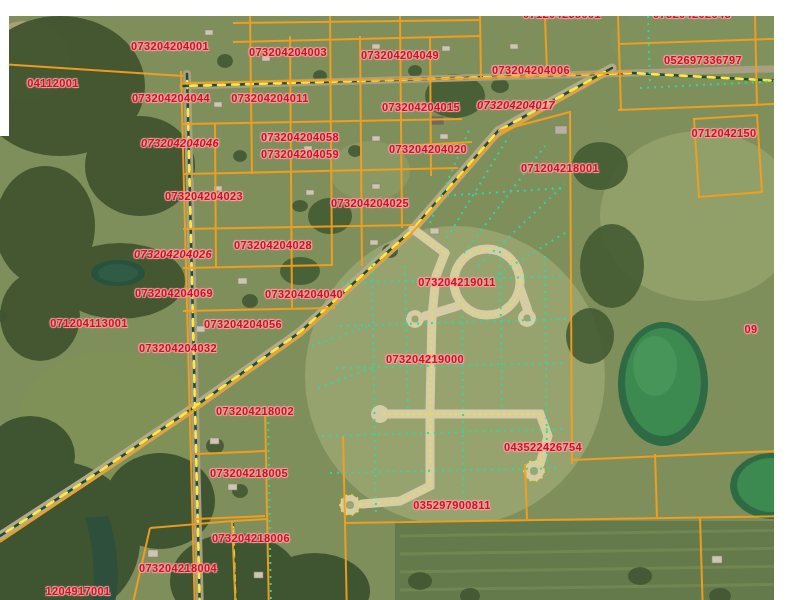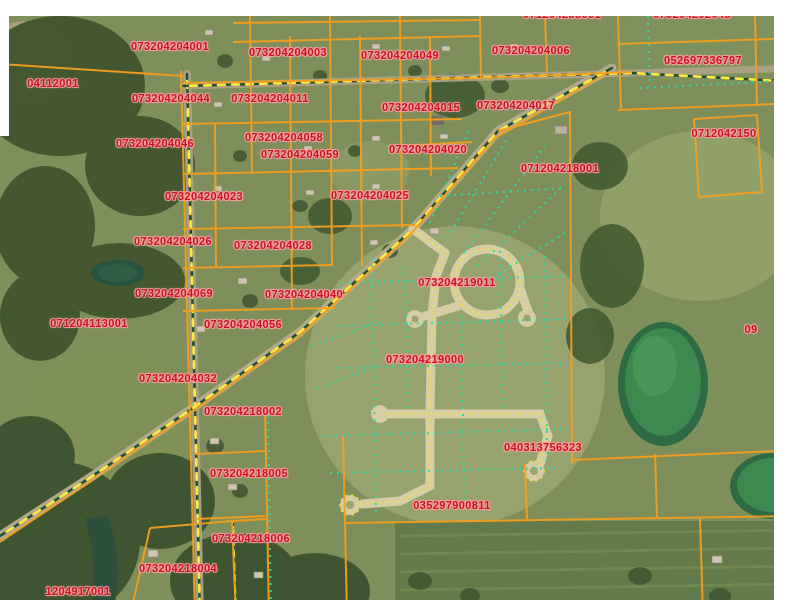--- a/index.html
+++ b/index.html
@@ -257,47 +257,47 @@
     <path d="M232,505 L268,503"></path>
   </g>
 </svg>
 
 <div id="labels">
       <div class="plabel" style="left: 562px; top: -2px;">071204235001</div>
       <div class="plabel" style="left: 692px; top: -2px;">073204202045</div>
       <div class="plabel" style="left: 170px; top: 30px;">073204204001</div>
       <div class="plabel" style="left: 288px; top: 36px;">073204204003</div>
       <div class="plabel" style="left: 400px; top: 39px;">073204204049</div>
-      <div class="plabel" style="left: 531px; top: 34px;">073204204006</div>
+      <div class="plabel" style="left: 531px; top: 54px;">073204204006</div>
       <div class="plabel" style="left: 703px; top: 44px;">052697336797</div>
       <div class="plabel" style="left: 53px; top: 67px;">04112001</div>
       <div class="plabel" style="left: 171px; top: 82px;">073204204044</div>
       <div class="plabel" style="left: 270px; top: 82px; text-align: right;">073204204011</div>
       <div class="plabel" style="left: 421px; top: 91px;">073204204015</div>
-      <div class="plabel" style="left: 516px; top: 89px;">073204204017</div>
+      <div class="plabel" style="left: 516px; top: 89px; font-style: italic;">073204204017</div>
       <div class="plabel" style="left: 724px; top: 117px;">0712042150</div>
-      <div class="plabel" style="left: 284px; top: 121px;">073204204058</div>
-      <div class="plabel" style="left: 155px; top: 127px;">073204204046</div>
+      <div class="plabel" style="left: 300px; top: 121px;">073204204058</div>
+      <div class="plabel" style="left: 180px; top: 127px; font-style: italic;">073204204046</div>
       <div class="plabel" style="left: 428px; top: 133px;">073204204020</div>
       <div class="plabel" style="left: 300px; top: 138px;">073204204059</div>
       <div class="plabel" style="left: 560px; top: 152px;">071204218001</div>
       <div class="plabel" style="left: 204px; top: 180px;">073204204023</div>
-      <div class="plabel" style="left: 370px; top: 179px;">073204204025</div>
-      <div class="plabel" style="left: 173px; top: 225px;">073204204026</div>
+      <div class="plabel" style="left: 370px; top: 187px;">073204204025</div>
+      <div class="plabel" style="left: 173px; top: 238px; font-style: italic;">073204204026</div>
       <div class="plabel" style="left: 273px; top: 229px;">073204204028</div>
       <div class="plabel" style="left: 457px; top: 266px;">073204219011</div>
       <div class="plabel" style="left: 174px; top: 277px;">073204204069</div>
       <div class="plabel" style="left: 304px; top: 278px;">073204204040</div>
       <div class="plabel" style="left: 89px; top: 307px;">071204113001</div>
       <div class="plabel" style="left: 243px; top: 308px;">073204204056</div>
       <div class="plabel" style="left: 751px; top: 313px;">09</div>
-      <div class="plabel" style="left: 178px; top: 362px;">073204204032</div>
+      <div class="plabel" style="left: 178px; top: 332px;">073204204032</div>
       <div class="plabel" style="left: 425px; top: 343px;">073204219000</div>
-      <div class="plabel" style="left: 243px; top: 395px;">073204218002</div>
-      <div class="plabel" style="left: 543px; top: 431px;">040313756323</div>
+      <div class="plabel" style="left: 243px; top: 395px; padding-left: 24px;">073204218002</div>
+      <div class="plabel" style="left: 543px; top: 431px;">043522426754</div>
       <div class="plabel" style="left: 249px; top: 457px;">073204218005</div>
       <div class="plabel" style="left: 452px; top: 489px;">035297900811</div>
       <div class="plabel" style="left: 251px; top: 522px;">073204218006</div>
       <div class="plabel" style="left: 178px; top: 552px;">073204218004</div>
       <div class="plabel" style="left: 78px; top: 575px;">1204917001</div>
       <div class="plabel" style="left: 256px; top: 591px;">064305431117</div>
     </div>
 
 <div id="mask-left" class="edge-mask"></div>
 <div id="mask-right" class="edge-mask"></div>

